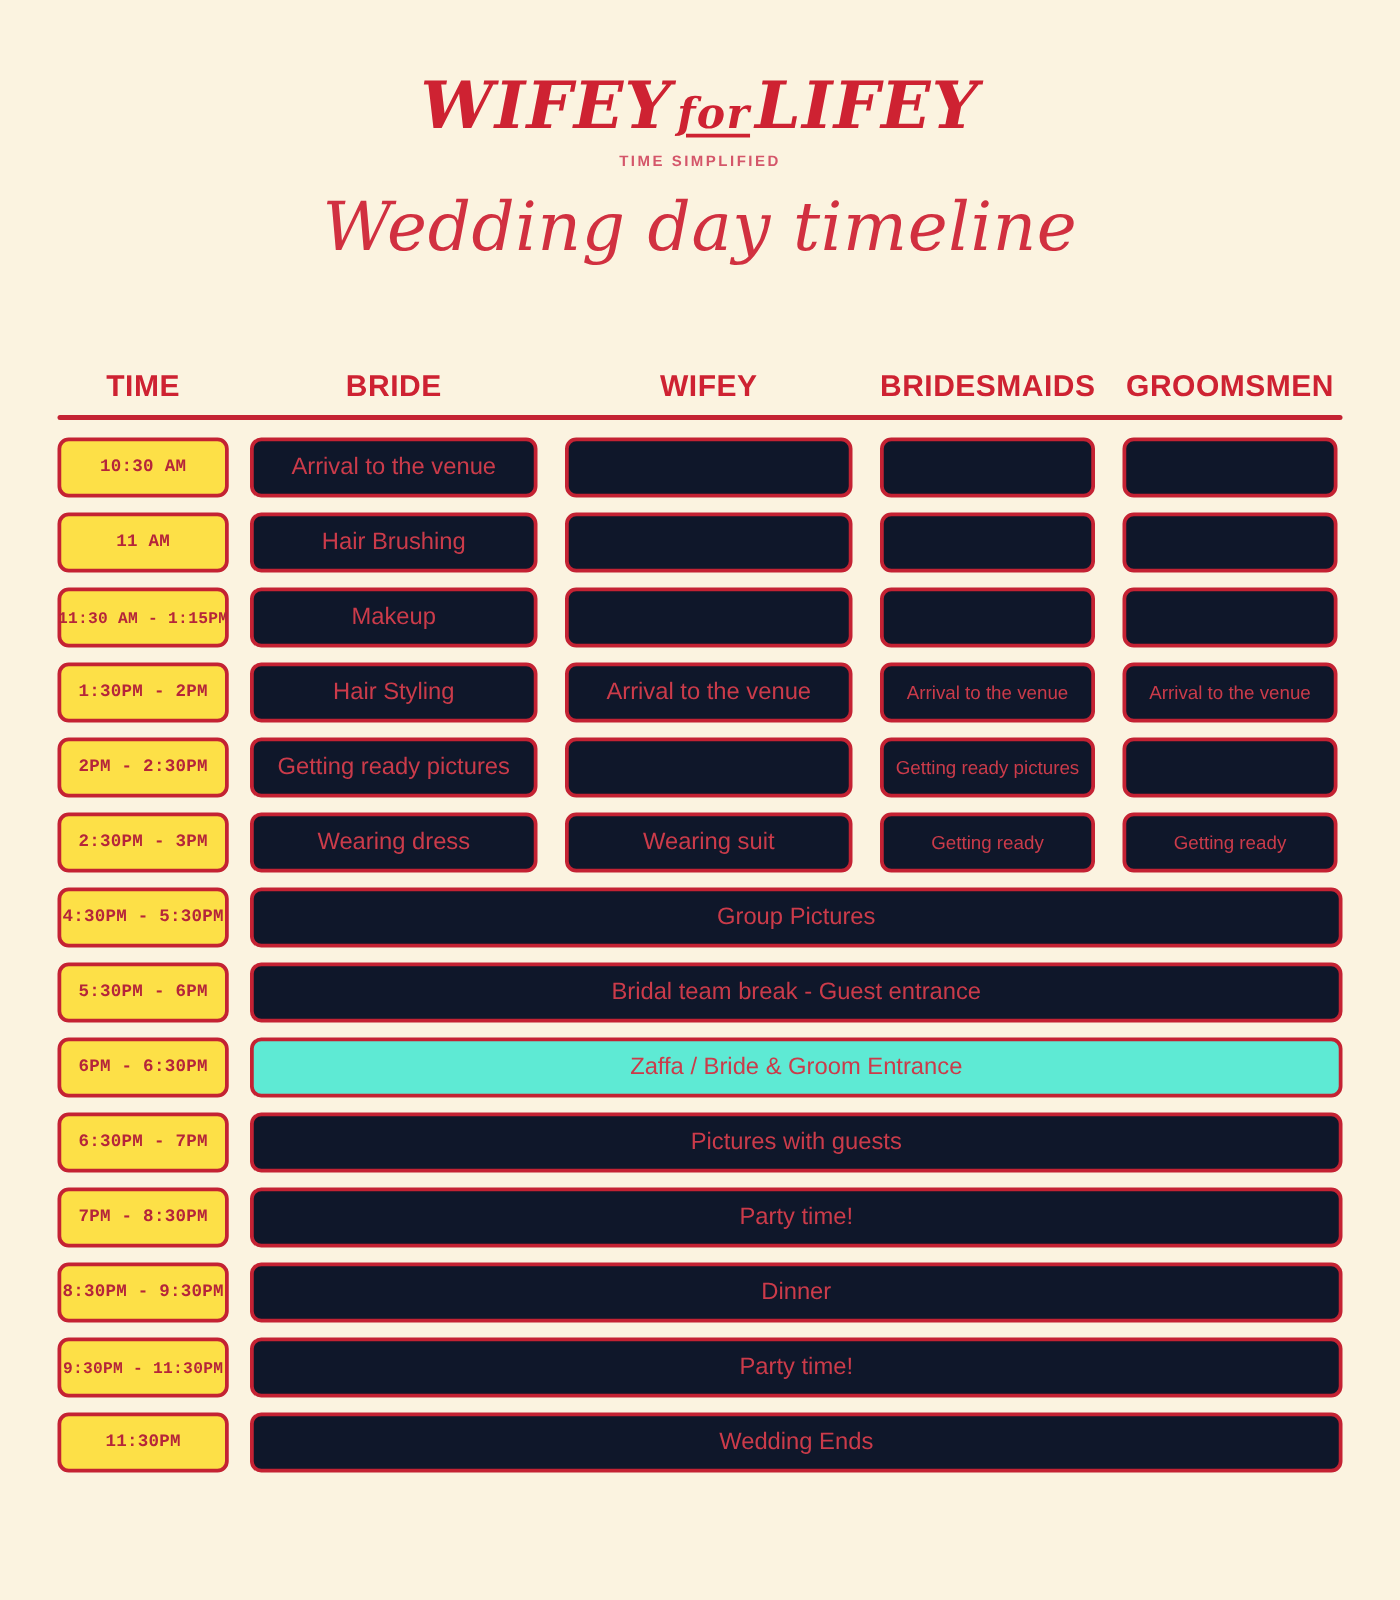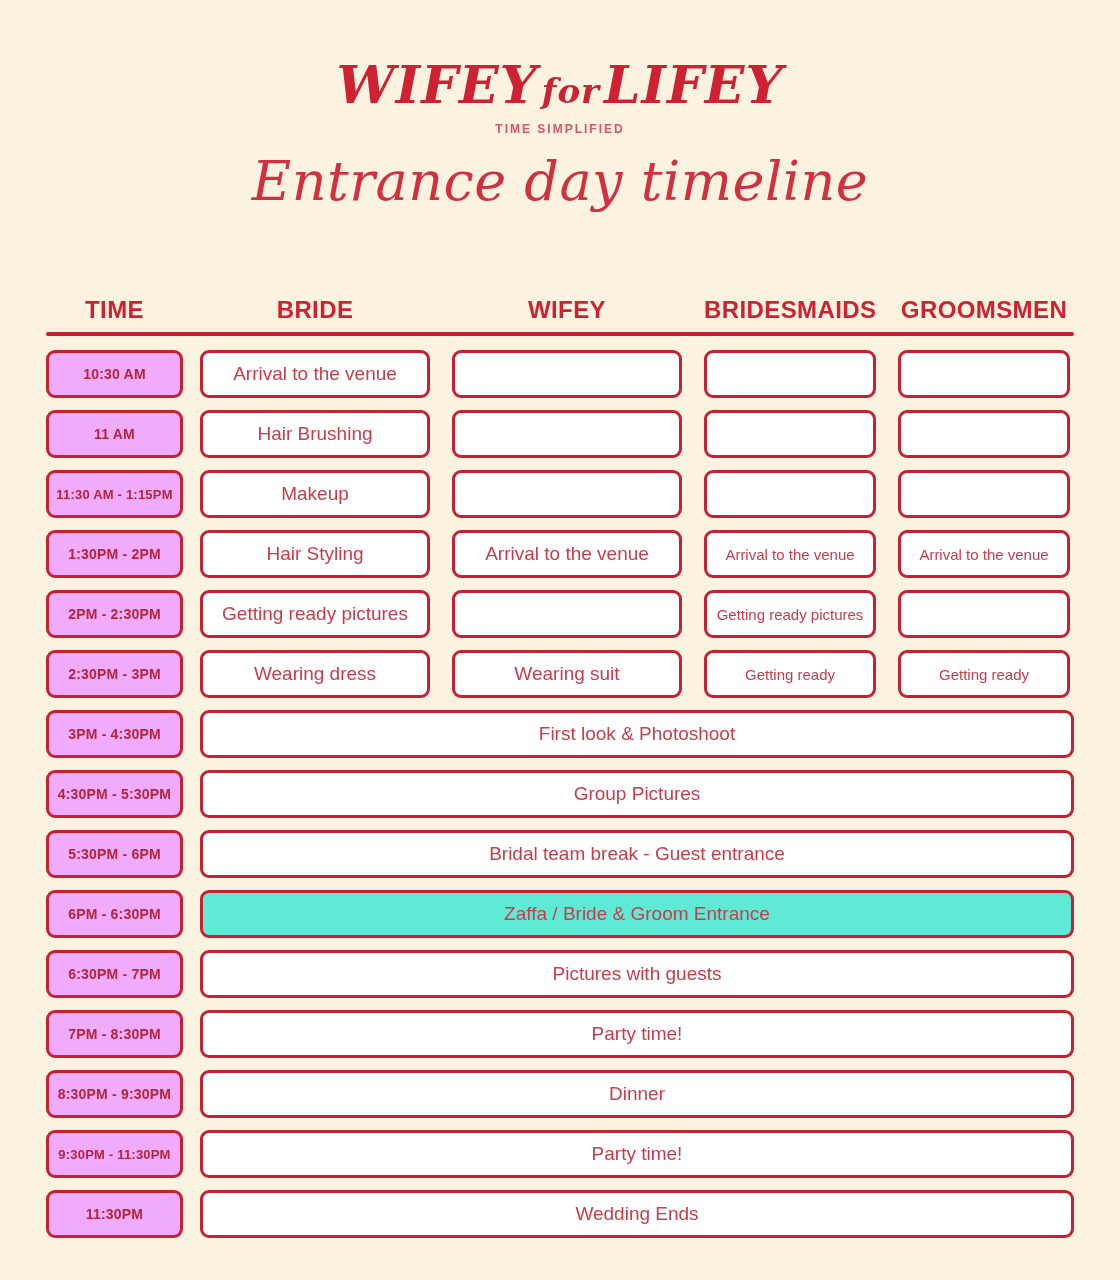--- a/index.html
+++ b/index.html
@@ -30,20 +30,21 @@
     font-style: italic;
     font-weight: bold;
     font-size: 52px;
     line-height: 1.05;
     letter-spacing: 1px;
     color: #CE2232;
     white-space: nowrap;
   }
   .brand-logo .small-word {
     font-size: 34px;
+    text-decoration: underline;
     text-underline-offset: 5px;
     padding: 0 4px;
     margin-top: 24px;
   }
   .brand-tagline {
     margin-top: 9px;
     font-size: 12px;
     font-weight: bold;
     letter-spacing: 2.0px;
     color: #D4566A;
@@ -111,31 +112,32 @@
     height: 48px;
     border: 3px solid #C42233;
     border-radius: 9px;
     display: flex;
     align-items: center;
     justify-content: center;
     text-align: center;
     padding: 0 6px;
   }
   .chip-time {
-    background: #f0abfc;
+    background: #fde047;
     font-size: 14px;
     font-weight: bold;
     letter-spacing: 0.2px;
     color: #B5253A;
     white-space: nowrap;
+    font-family: Liberation Mono, monospace;
   }
   .chip-time.narrow-text { font-size: 13px; }
 
   .chip-act {
-    background: #ffffff;
+    background: #0f172a;
     font-size: 19px;
     color: #CB3B4A;
     white-space: nowrap;
     overflow: hidden;
   }
   .chip-act.small { font-size: 15px; }
   .chip-act.highlight { background: #5eead4; }
   .chip-act.empty { color: transparent; }
 
   .full {
@@ -147,21 +149,21 @@
 
 <div class="page">
 
   <div class="brand">
     <div class="brand-logo">
       <span>WIFEY</span><span class="small-word">for</span><span>LIFEY</span>
     </div>
     <div class="brand-tagline">TIME SIMPLIFIED</div>
   </div>
 
-  <div class="page-title">Entrance day timeline</div>
+  <div class="page-title">Wedding day timeline</div>
 
   <div class="table">
 
     <div class="head-row">
       <div class="head-cell col-time">TIME</div>
       <div class="col-gap"></div>
       <div class="head-cell col-bride">BRIDE</div>
       <div class="cell-gap"></div>
       <div class="head-cell col-groom">WIFEY</div>
       <div class="cell-gap"></div>
@@ -233,25 +235,20 @@
           <div class="col-gap"></div>
           <div class="chip chip-act col-bride">Wearing dress</div>
           <div class="cell-gap"></div>
           <div class="chip chip-act col-groom">Wearing suit</div>
           <div class="cell-gap"></div>
           <div class="chip chip-act col-bm small">Getting ready</div>
           <div class="cell-gap"></div>
           <div class="chip chip-act col-gm small">Getting ready</div>
         </div>
         <div class="row">
-          <div class="chip chip-time col-time">3PM - 4:30PM</div>
-          <div class="col-gap"></div>
-          <div class="chip chip-act full">First look &amp; Photoshoot</div>
-        </div>
-        <div class="row">
           <div class="chip chip-time col-time">4:30PM - 5:30PM</div>
           <div class="col-gap"></div>
           <div class="chip chip-act full">Group Pictures</div>
         </div>
         <div class="row">
           <div class="chip chip-time col-time">5:30PM - 6PM</div>
           <div class="col-gap"></div>
           <div class="chip chip-act full">Bridal team break - Guest entrance</div>
         </div>
         <div class="row">

